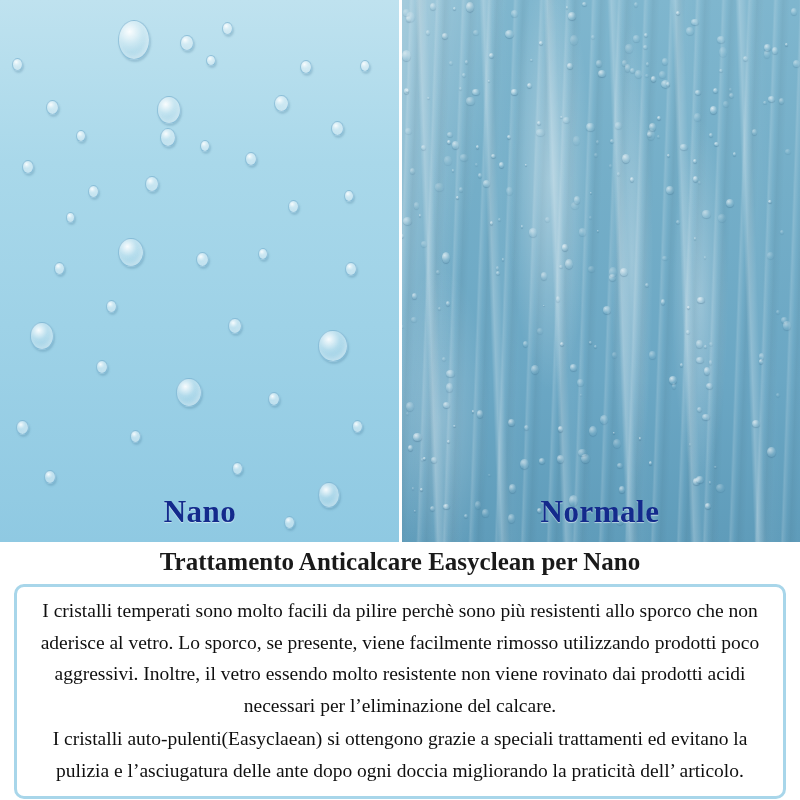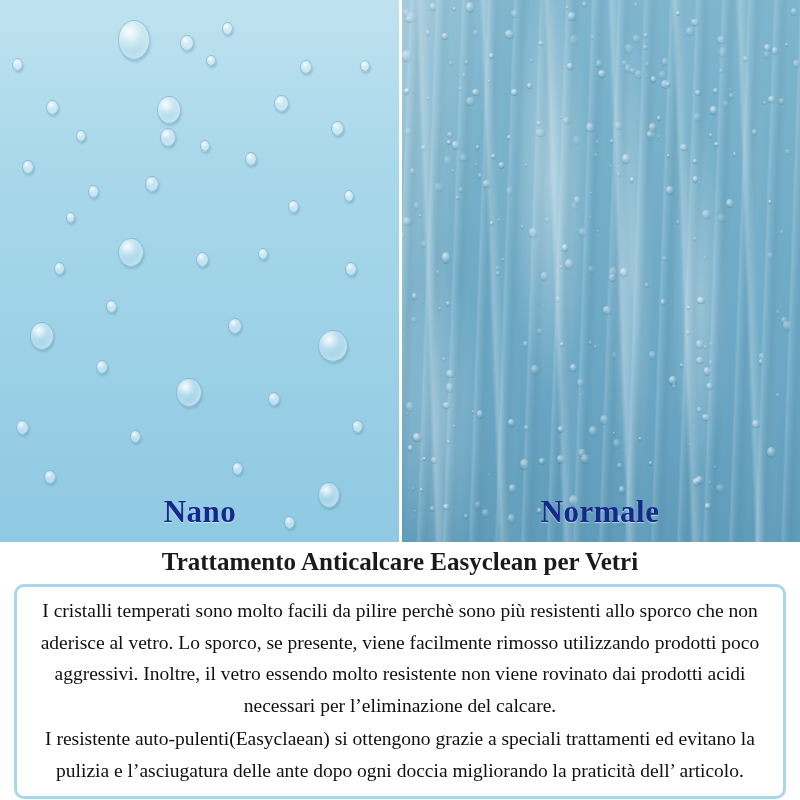--- a/index.html
+++ b/index.html
@@ -472,20 +472,20 @@
           <i style="left:202.8px;top:305.8px;width:8.6px;height:8.1px;opacity:0.71"></i>
           <i style="left:195.8px;top:60.1px;width:6.2px;height:6.6px;opacity:0.51"></i>
           <i style="left:209.6px;top:138.5px;width:4.6px;height:4.3px;opacity:0.54"></i>
         </div>
       <div class="pane-label">Normale</div>
     </div>
 
     <div class="divider"></div>
   </div>
 
-  <div class="caption">Trattamento Anticalcare Easyclean per Vetri</div>
+  <div class="caption">Trattamento Anticalcare Easyclean per Nano</div>
 
   <div class="textbox-wrap">
     <p class="para">I cristalli temperati sono molto facili da pilire perchè sono più resistenti allo sporco che non aderisce al vetro. Lo sporco, se presente, viene facilmente rimosso utilizzando prodotti poco aggressivi. Inoltre, il vetro essendo molto resistente non viene rovinato dai prodotti acidi necessari per l’eliminazione del calcare.</p>
-    <p class="para">I resistente auto-pulenti(Easyclaean) si ottengono grazie a speciali trattamenti ed evitano la pulizia e l’asciugatura delle ante dopo ogni doccia migliorando la praticità dell’ articolo.</p>
+    <p class="para">I cristalli auto-pulenti(Easyclaean) si ottengono grazie a speciali trattamenti ed evitano la pulizia e l’asciugatura delle ante dopo ogni doccia migliorando la praticità dell’ articolo.</p>
   </div>
 
 </div>
 
 </body></html>

